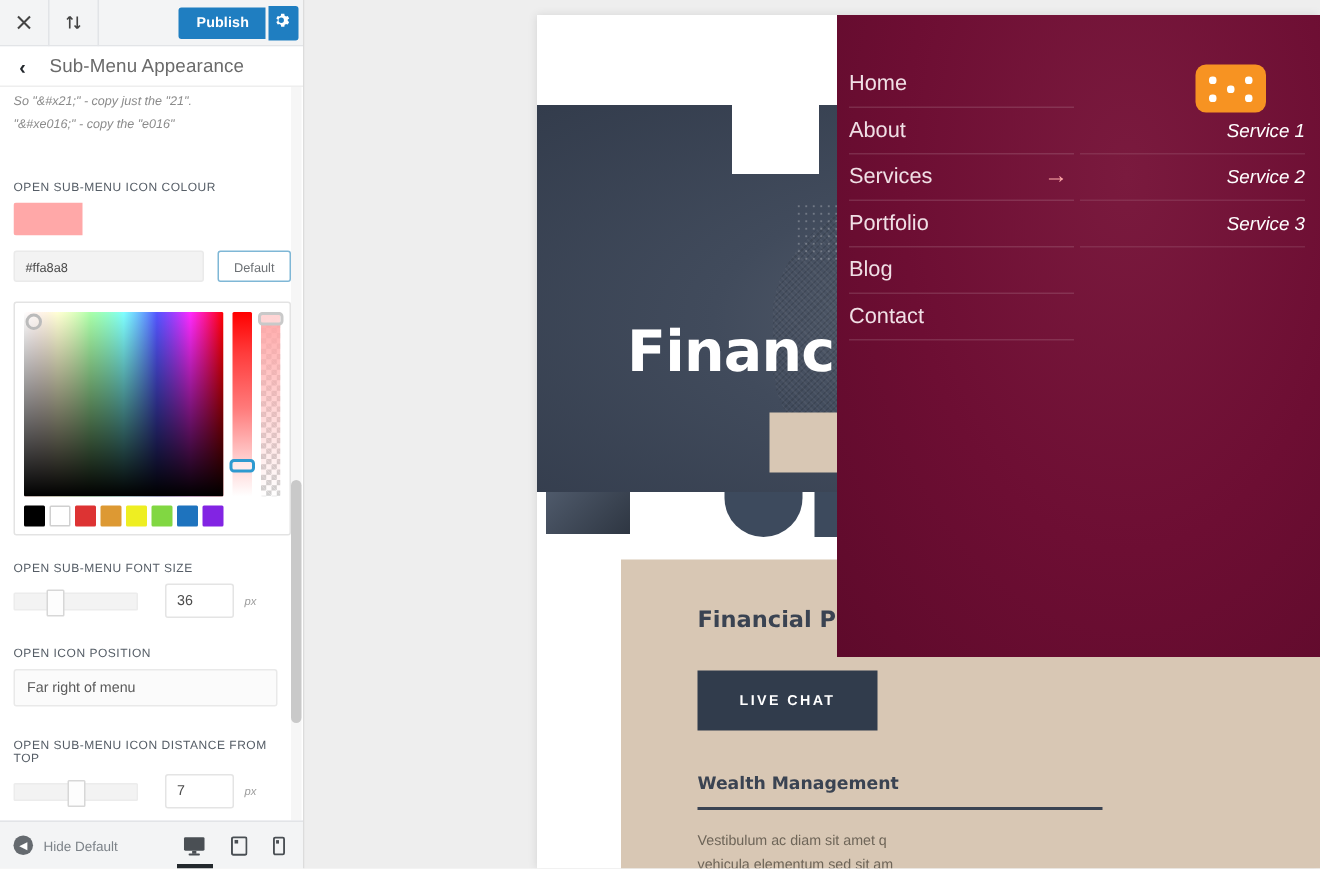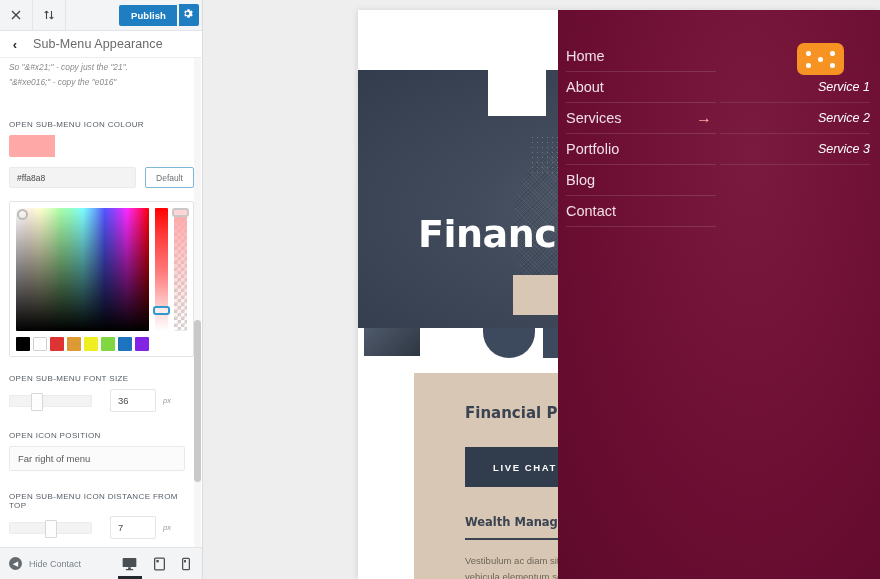--- a/index.html
+++ b/index.html
@@ -295,21 +295,21 @@
   }
   #card-rule {
     margin: 9px 0 0 51px; width: 270px; height: 2px; background: #3a4352;
   }
   #card-body {
     font-size: 9.5px; color: #6e6558; line-height: 16px; padding: 13px 20px 0 51px;
   }
 
   
   #mega-menu {
-    position: absolute; left: 558px; top: 10px; width: 322px; height: 569px;
+    position: absolute; left: 558px; top: 10px; width: 322px; height: 428px;
     background: #6d0e33;
     background-image: radial-gradient(ellipse at 60% 25%, #7a1a3e 0%, #6d0e33 55%, #5e0a2b 100%);
     overflow: hidden;
   }
   .menu-item {
     position: absolute; left: 8px; width: 150px; height: 31px;
     display: flex; align-items: center;
     border-bottom: 1px solid rgba(255,255,255,.13);
     cursor: pointer;
   }
@@ -441,21 +441,21 @@
       </div>
 
     </div>
 
     <div id="panel-scroll-track"></div>
     <div id="panel-scroll-thumb"></div>
 
     <div id="panel-footer">
       <div id="hide-controls">
         <div id="hide-dot">◀</div>
-        <div id="hide-label">Hide Contact</div>
+        <div id="hide-label">Hide Default</div>
       </div>
       <div id="device-icons">
         <div class="device-icon active">
           <svg width="15" height="14" viewBox="0 0 16 14" aria-hidden="true">
             <rect x="0.7" y="0.7" width="14.6" height="9.6" rx="1" fill="#4a4f54"></rect>
             <rect x="6.5" y="10.5" width="3" height="2" fill="#4a4f54"></rect>
             <rect x="4" y="12.3" width="8" height="1.4" rx=".6" fill="#4a4f54"></rect>
           </svg>
         </div>
         <div class="device-icon">

